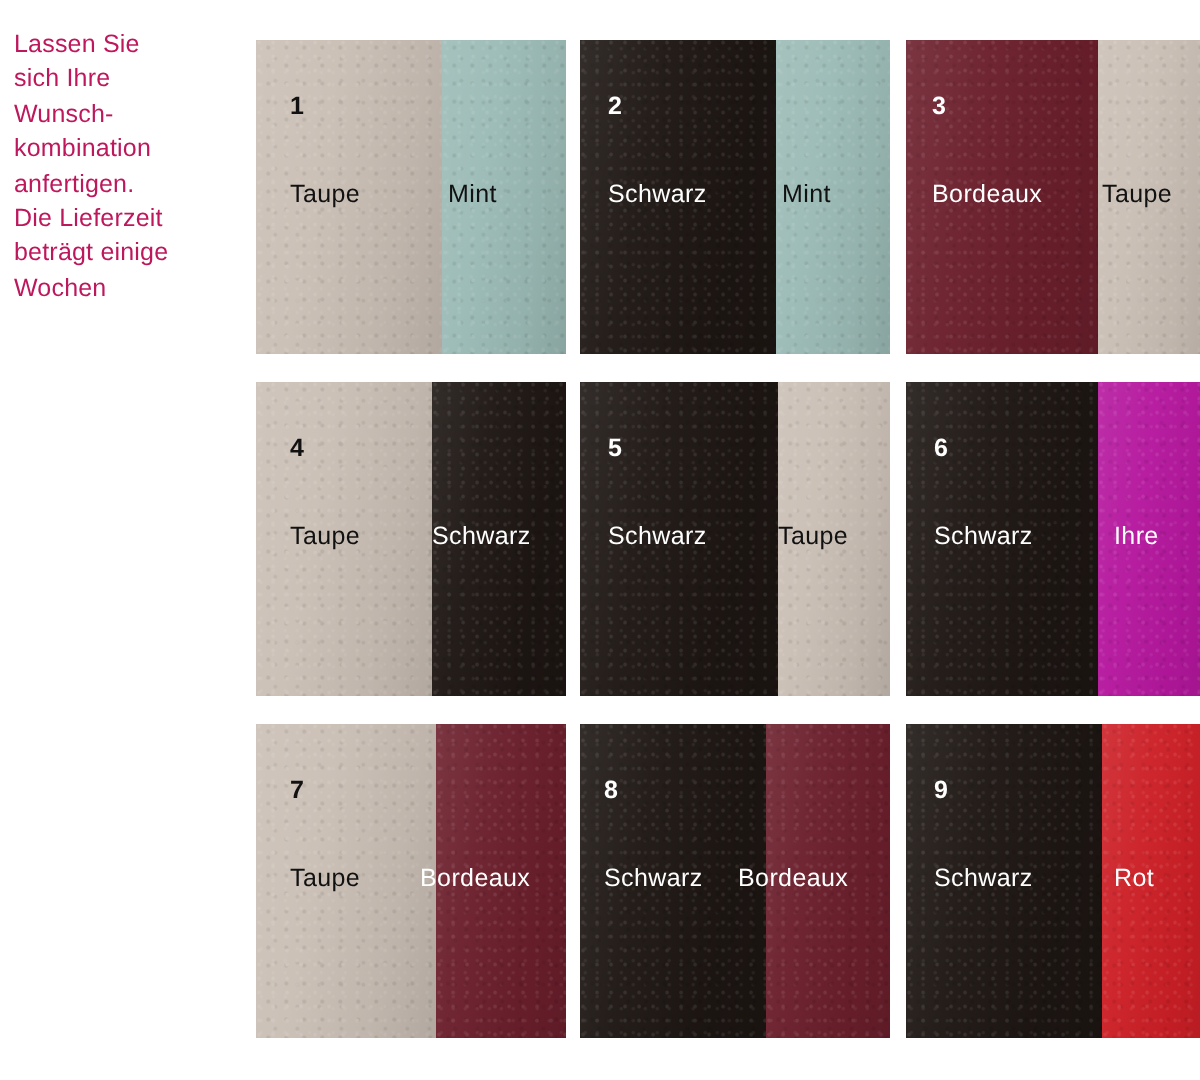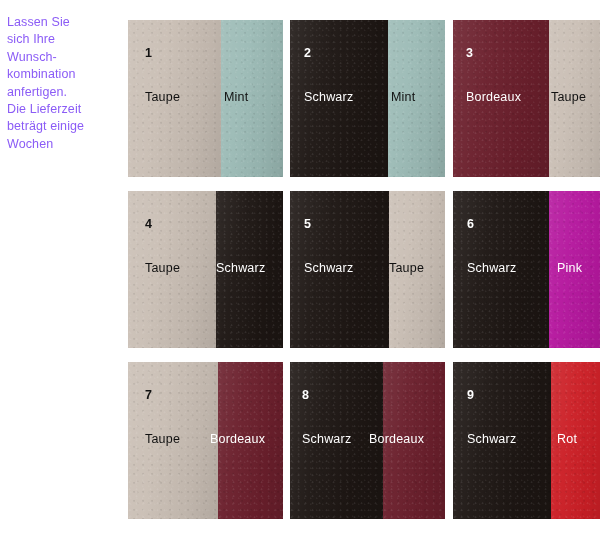--- a/index.html
+++ b/index.html
@@ -16,21 +16,21 @@
   }
 
   
   #intro-text {
     position: absolute;
     left: 7px;
     top: 14px;
     width: 112px;
     font-size: 12.5px;
     line-height: 17.4px;
-    color: #8b5cf6;
+    color: #be185d;
     font-weight: 400;
     letter-spacing: 0.1px;
     white-space: pre-line;
   }
 
   
   #swatch-grid {
     position: absolute;
     left: 128px;
     top: 20px;
@@ -221,21 +221,21 @@
       <div class="panel panel-left" style="width: 62%; background: rgb(29, 22, 19);">
             <div class="grain"></div>
             <div class="sheen"></div>
           </div>
       <div class="panel panel-right" style="width: 38%; background: rgb(181, 23, 158);">
             <div class="grain"></div>
             <div class="sheen"></div>
           </div>
       <div class="card-number" style="left: 14px; color: rgb(255, 255, 255);">6</div>
       <div class="color-name name-left" style="left: 14px; top: 70px; color: rgb(255, 255, 255);">Schwarz</div>
-      <div class="color-name name-right" style="left: 104px; top: 70px; color: rgb(255, 255, 255);">Pink</div>
+      <div class="color-name name-right" style="left: 104px; top: 70px; color: rgb(255, 255, 255);">Ihre</div>
     </div>
       </div>
   </div>
 
   <div class="swatch-row row-2">
     <div class="swatch-card col-0">
         <div class="swatch-inner">
       <div class="panel panel-left" style="width: 58%; background: rgb(202, 191, 181);">
             <div class="grain"></div>
             <div class="sheen"></div>

